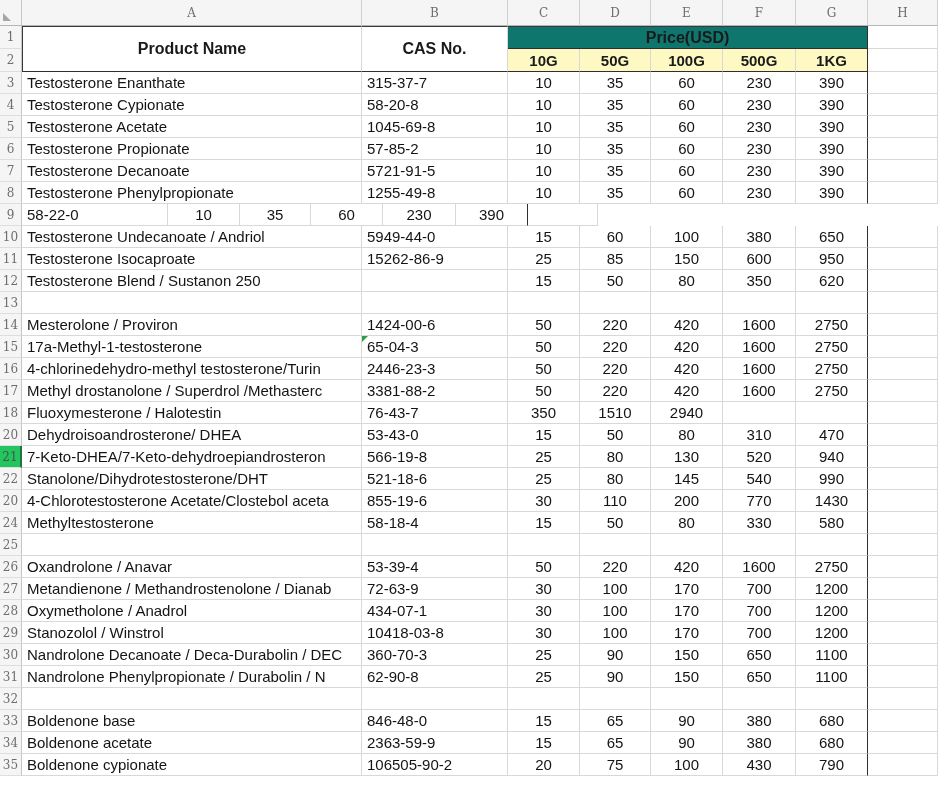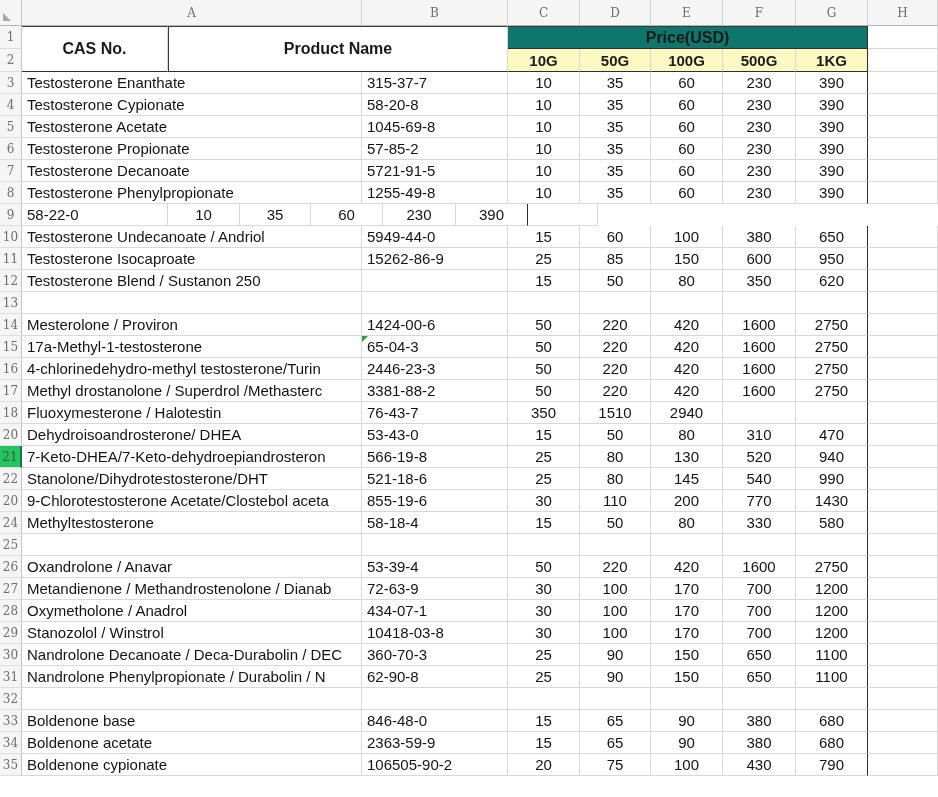--- a/index.html
+++ b/index.html
@@ -88,22 +88,22 @@
       <div class="ch" style="width: 73px;">F</div>
       <div class="ch" style="width: 72px;">G</div>
       <div class="ch" style="width: 70px;">H</div>
     </div>
 
   <div class="header-block">
     <div class="rh-col">
       <div class="rh">1</div>
       <div class="rh">2</div>
     </div>
+    <div class="hcell a">Product Name</div>
     <div class="hcell b">CAS No.</div>
-    <div class="hcell a">Product Name</div>
     <div class="price-col">
       <div class="price-title">Price(USD)</div>
       <div class="weights">
 
       <div class="wcell" style="width: 72px;">10G</div>
           <div class="wcell" style="width: 71px;">50G</div>
           <div class="wcell" style="width: 72px;">100G</div>
           <div class="wcell" style="width: 73px;">500G</div>
           <div class="wcell" style="width: 72px;">1KG</div>
         </div>
@@ -319,21 +319,21 @@
         <div class="cell col-b">521-18-6</div>
         <div class="cell num col-c">25</div>
         <div class="cell num col-d">80</div>
         <div class="cell num col-e">145</div>
         <div class="cell num col-f">540</div>
         <div class="cell num col-g">990</div>
         <div class="cell col-h"></div>
       </div>
       <div class="row">
         <div class="rh">20</div>
-        <div class="cell col-a">9-Chlorotestosterone Acetate/Clostebol aceta</div>
+        <div class="cell col-a">4-Chlorotestosterone Acetate/Clostebol aceta</div>
         <div class="cell col-b">855-19-6</div>
         <div class="cell num col-c">30</div>
         <div class="cell num col-d">110</div>
         <div class="cell num col-e">200</div>
         <div class="cell num col-f">770</div>
         <div class="cell num col-g">1430</div>
         <div class="cell col-h"></div>
       </div>
       <div class="row">
         <div class="rh">24</div>

